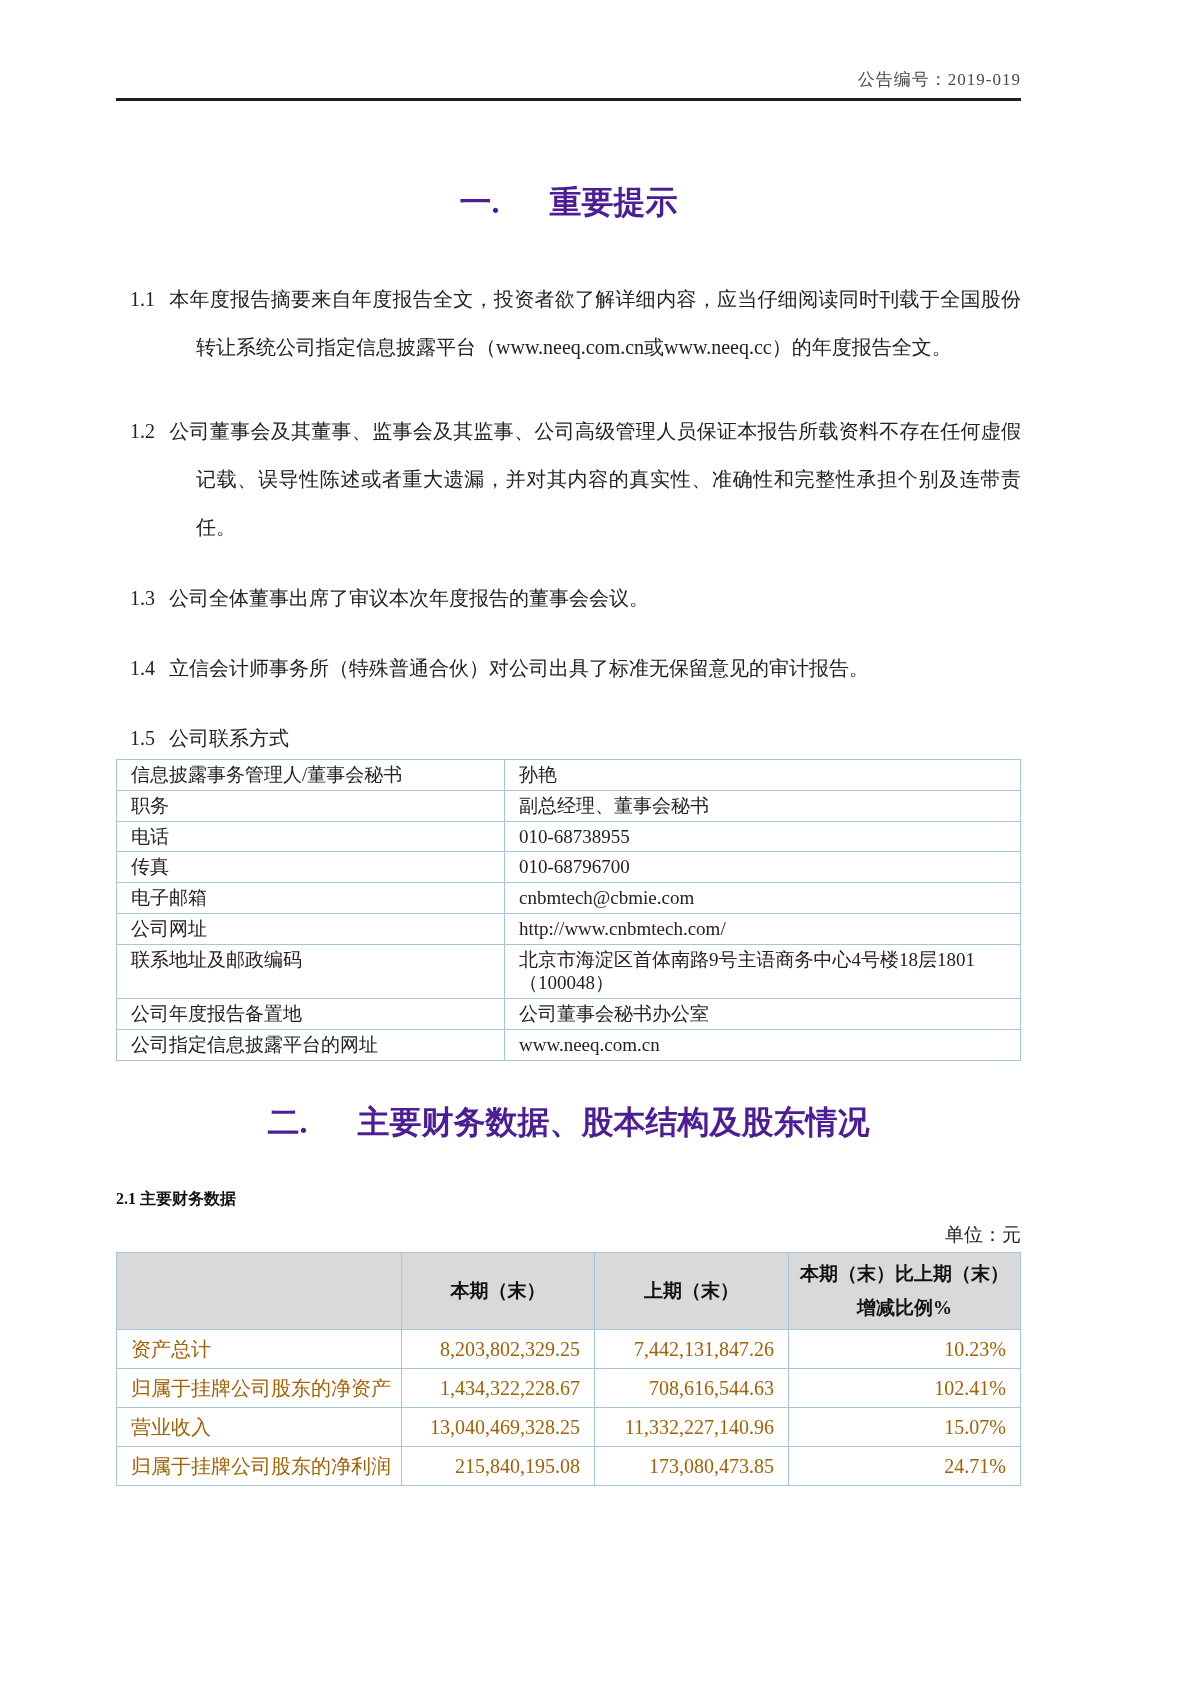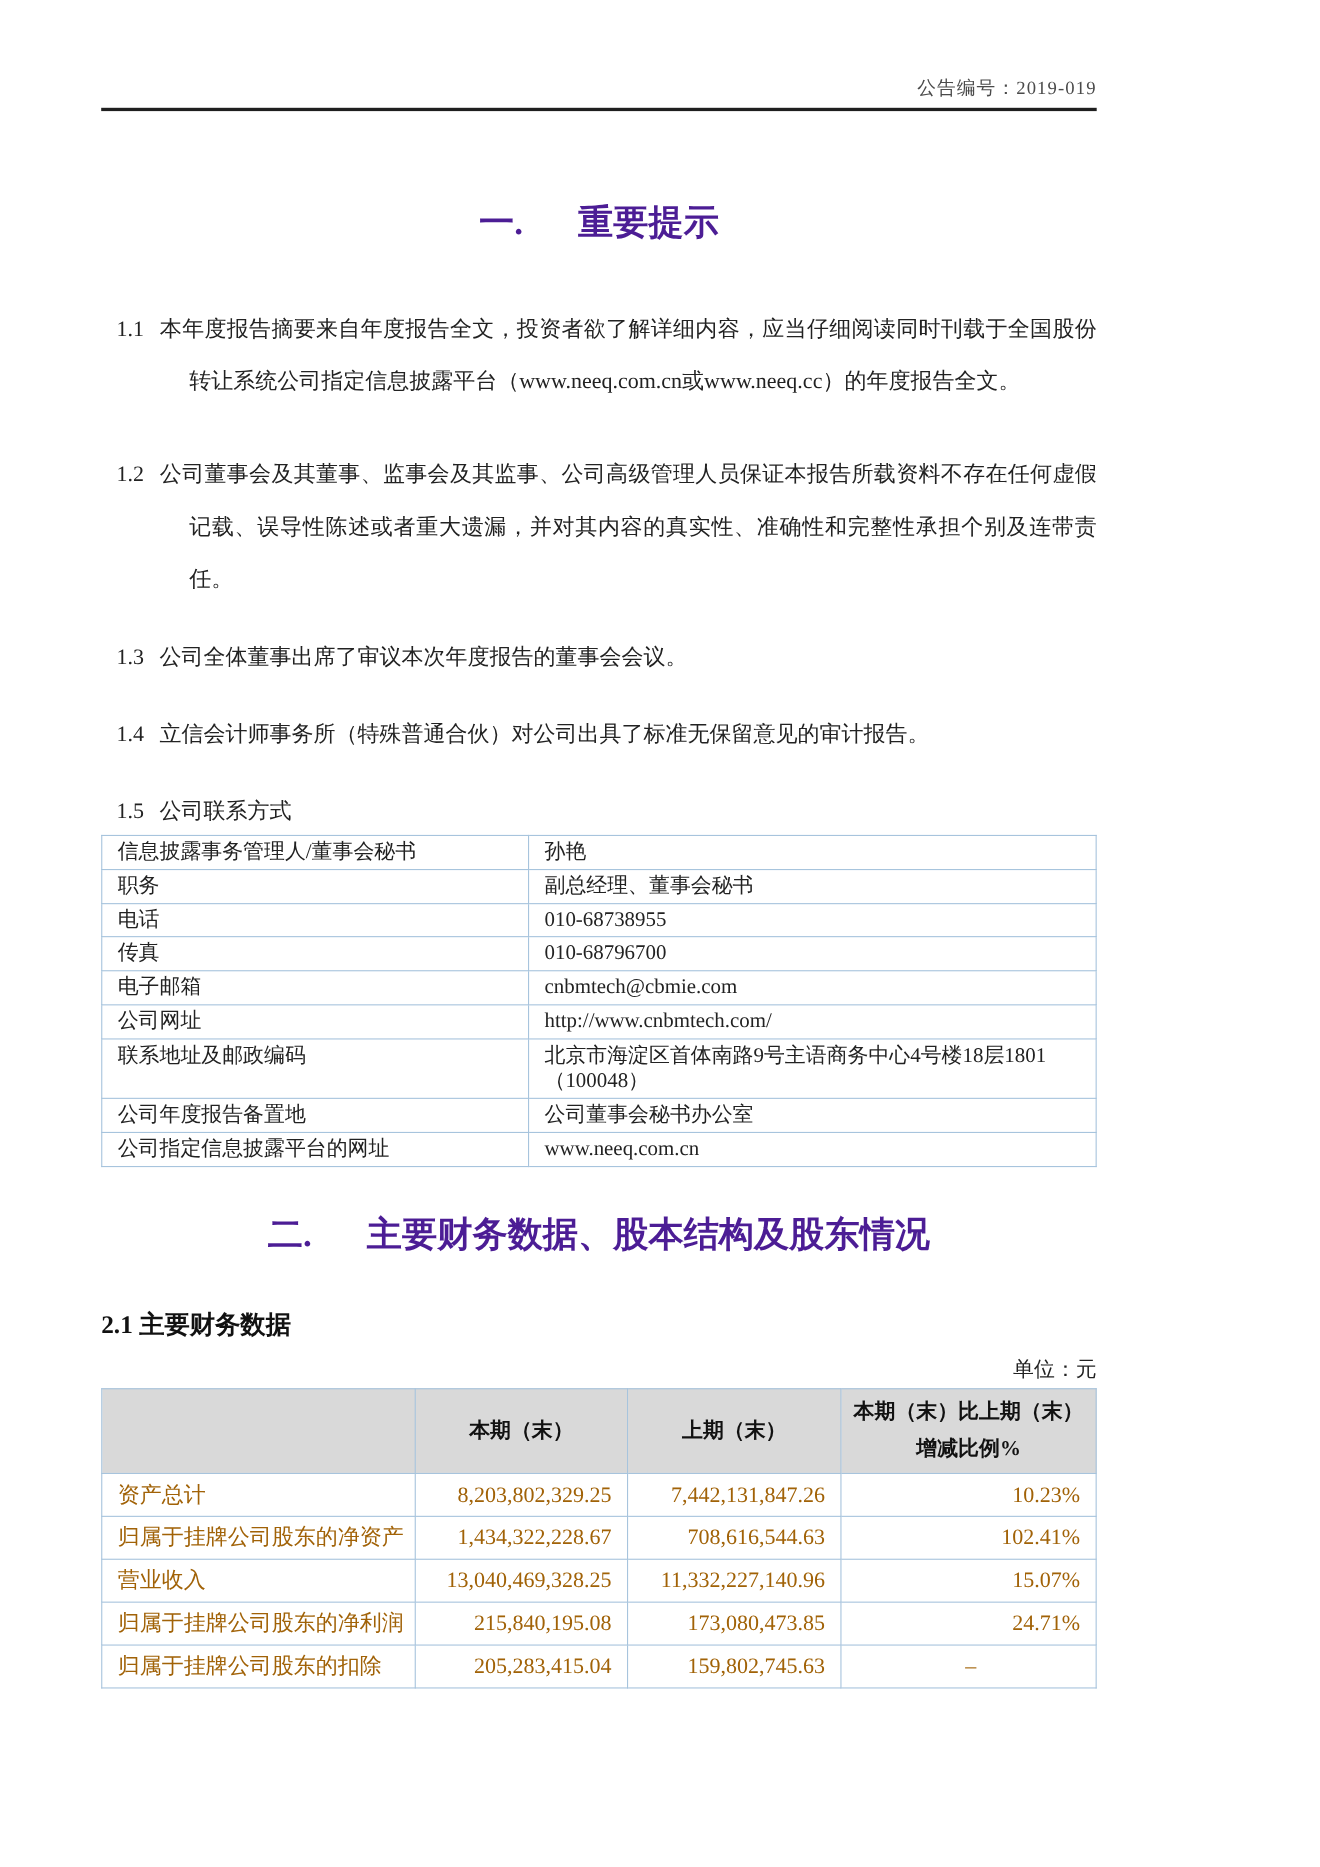--- a/index.html
+++ b/index.html
@@ -5,21 +5,21 @@
   * { margin: 0; padding: 0; box-sizing: border-box; }
   html, body { background: #ffffff; }
   body {
     width: 1200px; height: 1697px;
     font-family: "Liberation Serif", "DejaVu Serif", serif;
     color: #262626;
     overflow: hidden;
     position: relative;
   }
   .content {
-    position: absolute; top: 0; left: 92px;
+    position: absolute; top: 0; left: 116px;
     width: 905px; height: 1697px;
   }
   
   .notice-row {
     padding-top: 68px;
     text-align: right;
     font-size: 17px;
     color: #4a4a4a;
     letter-spacing: 1px;
   }
@@ -66,21 +66,21 @@
     border: 1px solid #a7c4dd;
     padding: 3px 10px 3px 14px;
     line-height: 1.25;
     vertical-align: top;
     color: #222;
   }
   .contact-table col.c1 { width: 388px; }
   
   .subsec {
     margin-top: 44px;
-    font-size: 23px;
+    font-size: 16px;
     font-weight: 700;
     color: #111;
   }
   .unit-label {
     margin-top: 12px;
     text-align: right;
     font-size: 19px;
     color: #222;
   }
   
@@ -232,22 +232,16 @@
         <td class="num">13,040,469,328.25</td>
         <td class="num">11,332,227,140.96</td>
         <td class="num">15.07%</td>
       </tr>
       <tr>
         <td>归属于挂牌公司股东的净利润</td>
         <td class="num">215,840,195.08</td>
         <td class="num">173,080,473.85</td>
         <td class="num">24.71%</td>
       </tr>
-      <tr>
-        <td>归属于挂牌公司股东的扣除</td>
-        <td class="num">205,283,415.04</td>
-        <td class="num">159,802,745.63</td>
-        <td class="center">–</td>
-      </tr>
     </tbody>
   </table>
 
 </div>
 
 </body></html>

